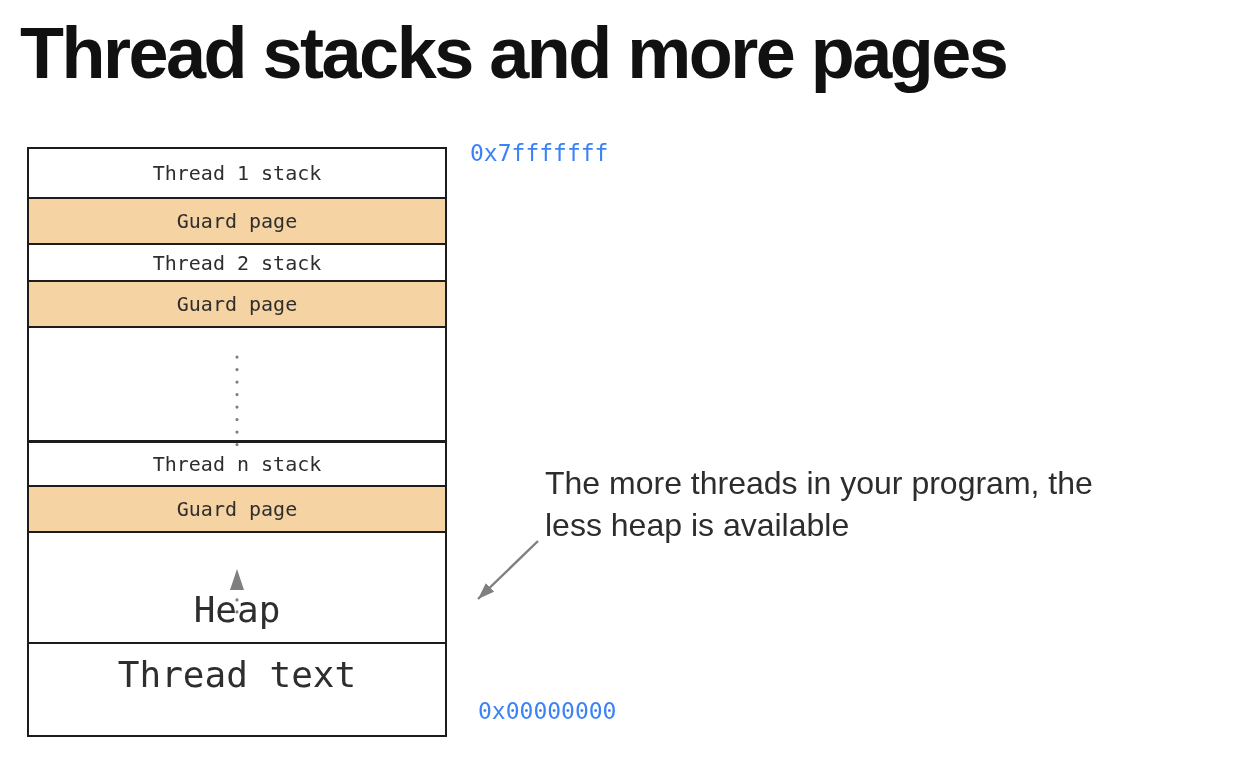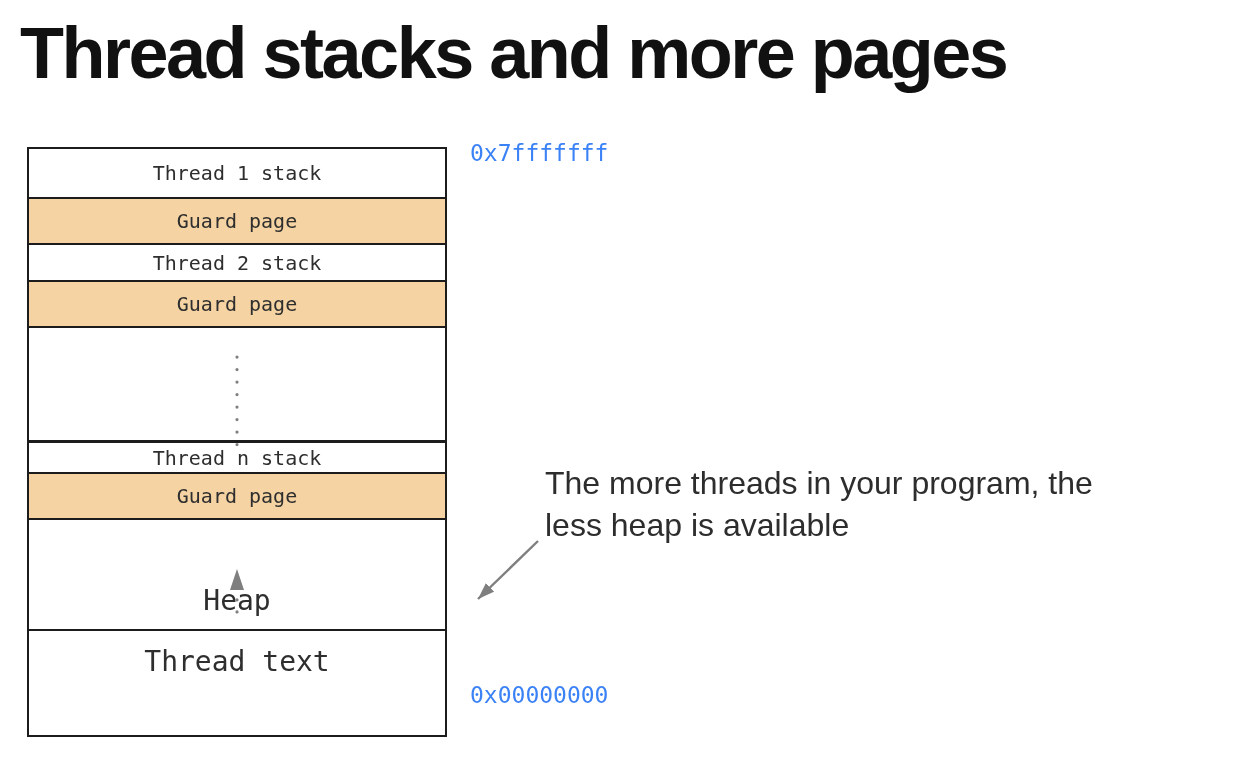--- a/index.html
+++ b/index.html
@@ -30,34 +30,34 @@
   .row.guard{background:var(--guard-fill,#f5d3a2);}
   .row-label{
     font-family:"DejaVu Sans Mono","Liberation Mono",monospace;
     font-size:20px;color:var(--label-text,#2e2e2e);white-space:nowrap;
   }
   .r0{height:48px;}
   .r1{height:46px;}
   .r2{height:37px;}
   .r3{height:46px;}
   .r4{height:114px;}
-  .r5{height:32px;border-top-width:3px !important;}
+  .r5{height:45px;border-top-width:3px !important;}
   .r6{height:46px;}
   .r7{height:111px;align-items:flex-end;justify-content:center;padding-bottom:12px;}
   .r8{height:62px;}
-  .row.heap .row-label,.row.program .row-label{font-size:28px;}
+  .row.heap .row-label,.row.program .row-label{font-size:36px;}
 
   
   .addr{
     position:absolute;left:470px;
     font-family:"DejaVu Sans Mono","Liberation Mono",monospace;
     font-size:23px;color:#3b82f6;white-space:nowrap;
   }
   .addr-top{top:140px;}
-  .addr-bottom{top:682px;}
+  .addr-bottom{top:698px;margin-left:8px;}
 
   
   .annotation{
     position:absolute;left:545px;top:462px;width:700px;
     font-size:32px;line-height:42px;color:#2d2d2d;
   }
 
   
   .overlay{
     position:absolute;left:0;top:0;width:1240px;height:760px;

